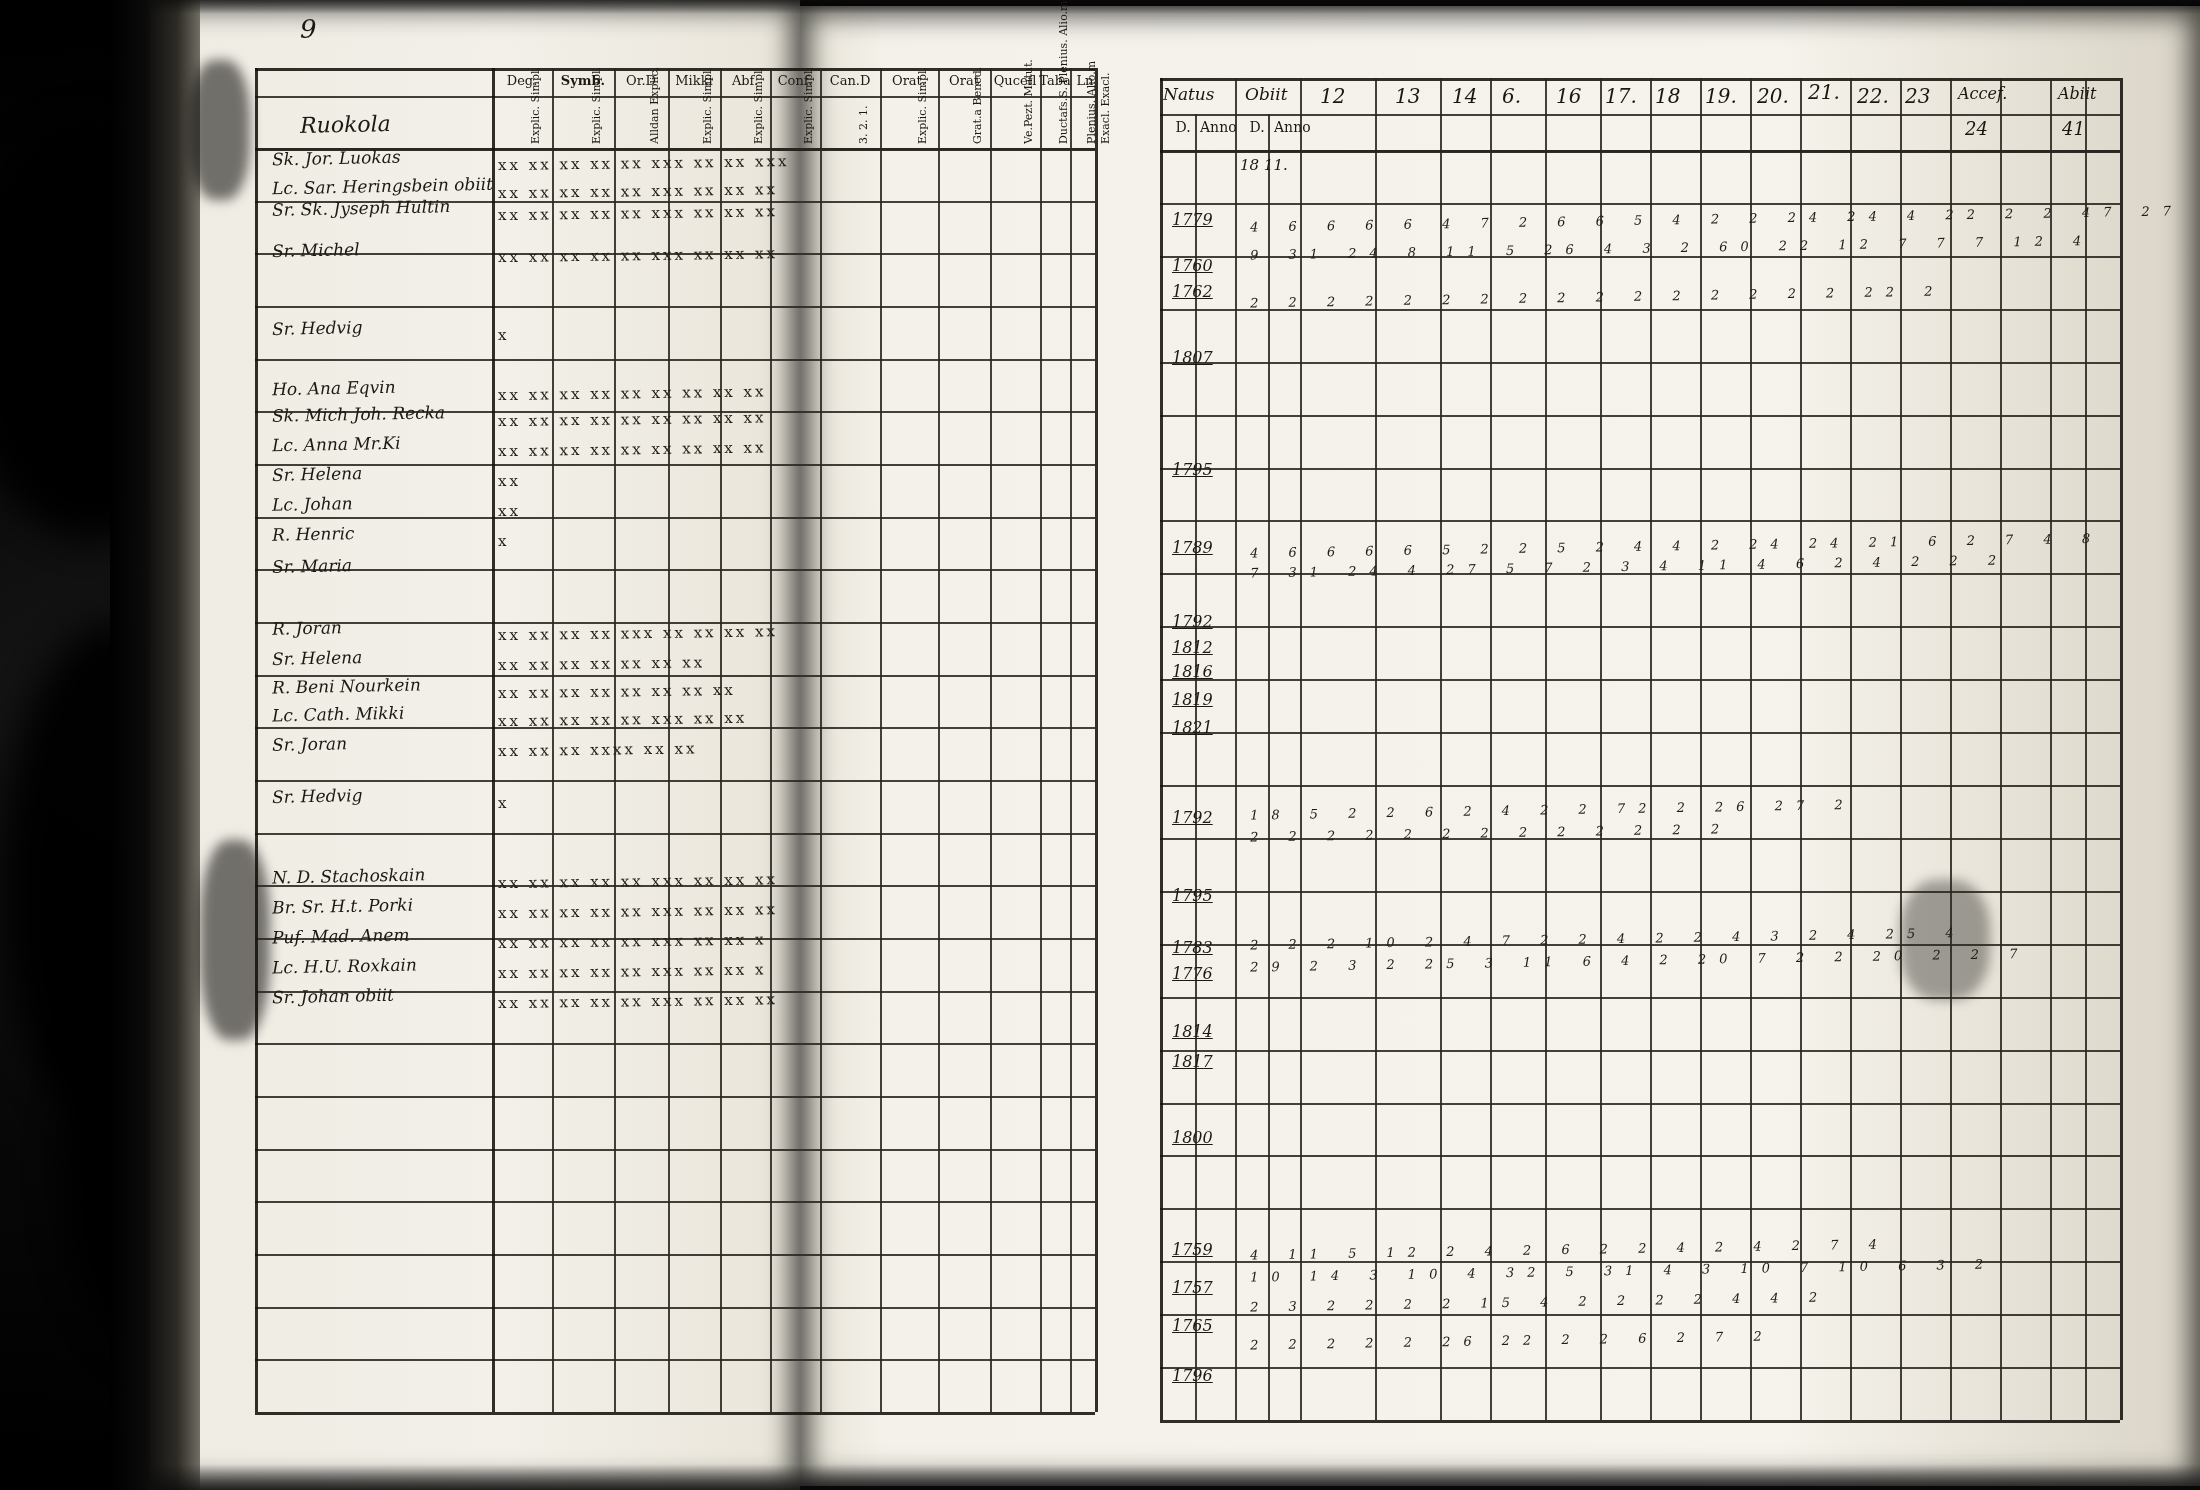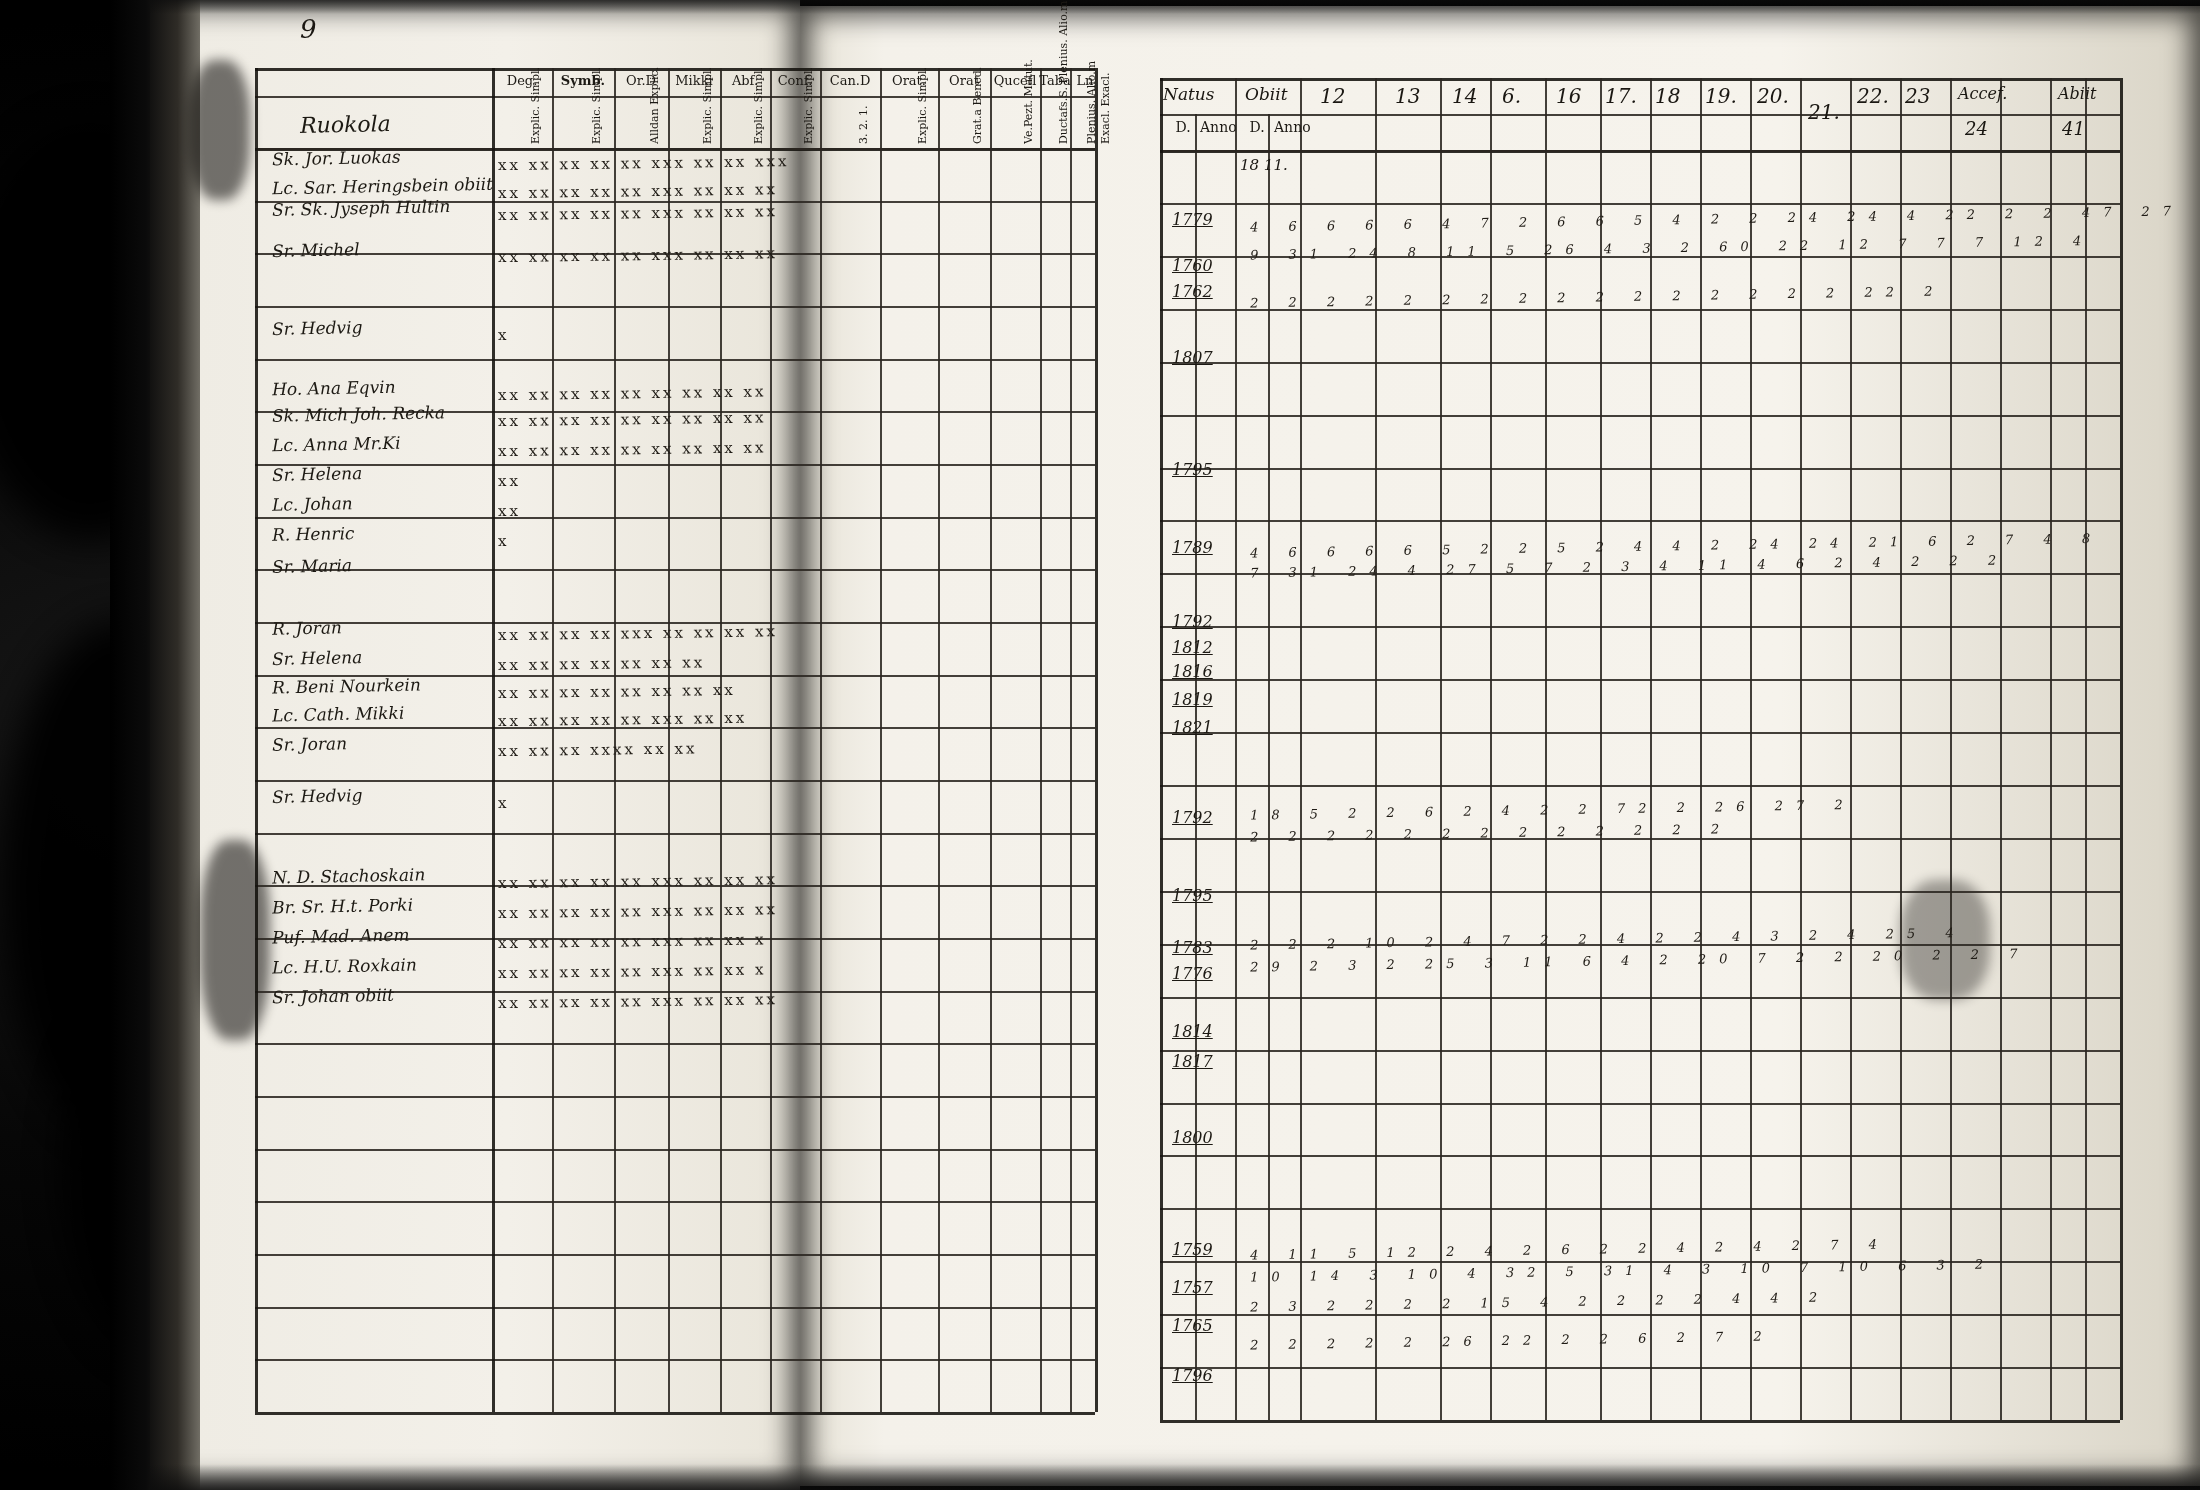--- a/index.html
+++ b/index.html
@@ -248,21 +248,21 @@
       <div class="hdrnum" style="left: 1245px; top: 84px; font-size: 17px; font-style: italic;">Obiit</div>
       <div class="hdrnum" style="left: 1320px; top: 84px; font-size: 20px; font-style: italic; text-align: center;">12</div>
       <div class="hdrnum" style="left: 1395px; top: 84px; font-size: 20px; font-style: italic;">13</div>
       <div class="hdrnum" style="left: 1452px; top: 84px; font-size: 20px; font-style: italic;">14</div>
       <div class="hdrnum" style="left: 1502px; top: 84px; font-size: 20px; font-style: italic;">6.</div>
       <div class="hdrnum" style="left: 1556px; top: 84px; font-size: 20px; font-style: italic;">16</div>
       <div class="hdrnum" style="left: 1605px; top: 84px; font-size: 20px; font-style: italic;">17.</div>
       <div class="hdrnum" style="left: 1655px; top: 84px; font-size: 20px; font-style: italic;">18</div>
       <div class="hdrnum" style="left: 1705px; top: 84px; font-size: 20px; font-style: italic;">19.</div>
       <div class="hdrnum" style="left: 1757px; top: 84px; font-size: 20px; font-style: italic;">20.</div>
-      <div class="hdrnum" style="left: 1808px; top: 100px; font-size: 20px; ">21.</div>
+      <div class="hdrnum" style="left: 1808px; top: 80px; font-size: 20px; ">21.</div>
       <div class="hdrnum" style="left: 1857px; top: 84px; font-size: 20px; font-style: italic;">22.</div>
       <div class="hdrnum" style="left: 1905px; top: 84px; font-size: 20px; font-style: italic;">23</div>
       <div class="hdrnum" style="left: 1958px; top: 84px; font-size: 16px;">Accef.</div>
       <div class="hdrnum" style="left: 2058px; top: 84px; font-size: 16px;">Abiit</div>
       <div class="colhead" style="left: 1166px; top: 120px; font-size: 14px; width: 34px;">D.</div>
       <div class="colhead" style="left: 1200px; top: 120px; font-size: 14px; width: 34px;">Anno</div>
       <div class="colhead" style="left: 1240px; top: 120px; font-size: 14px; width: 34px;">D.</div>
       <div class="colhead" style="left: 1274px; top: 120px; font-size: 14px; width: 34px;">Anno</div>
       <div class="hdrnum" style="left: 1965px; top: 118px; font-size: 18px;">24</div>
       <div class="hdrnum" style="left: 2062px; top: 118px; font-size: 18px;">41</div>

